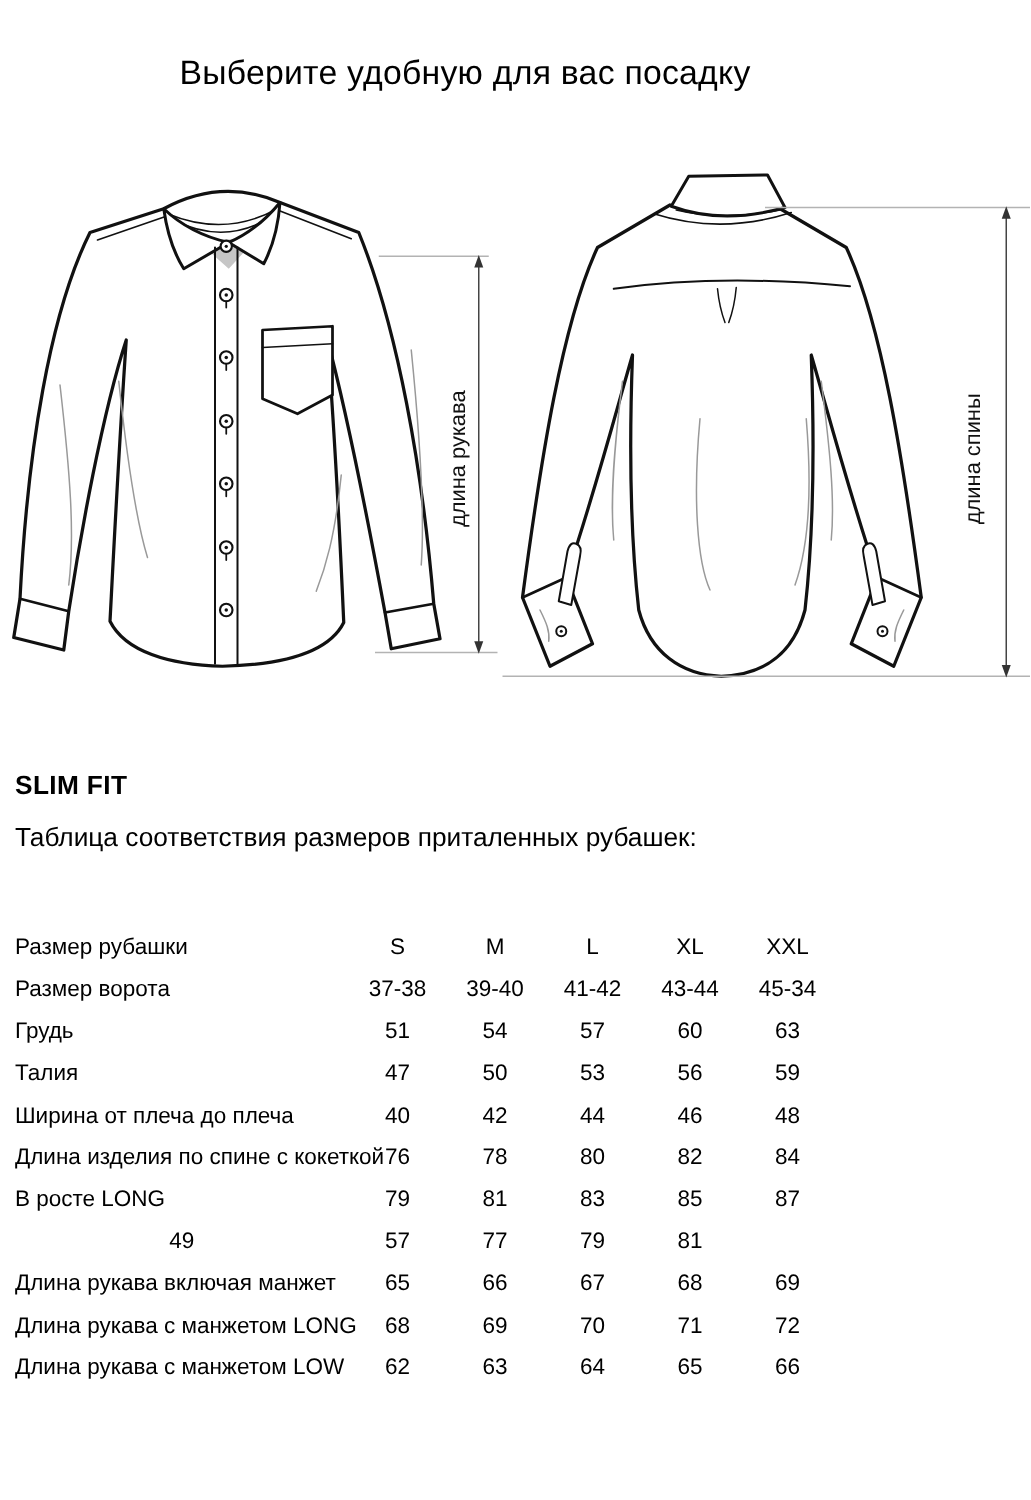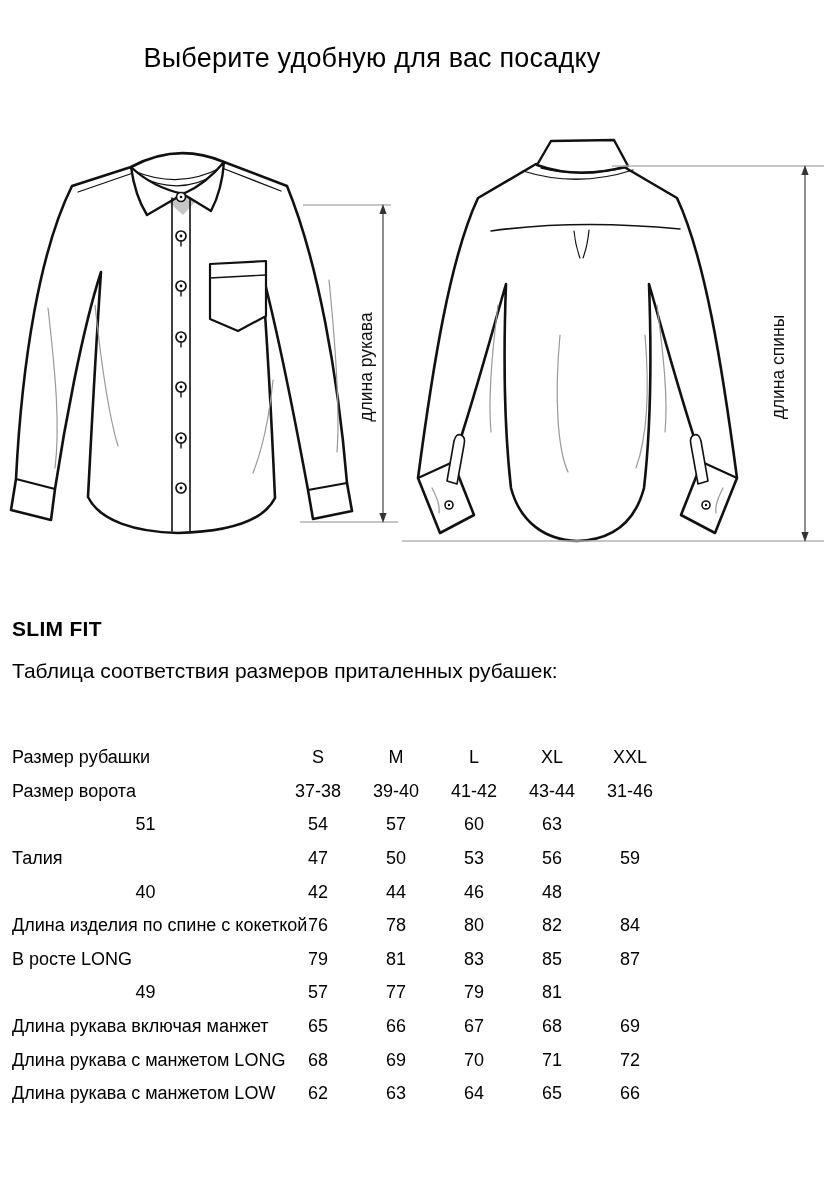--- a/index.html
+++ b/index.html
@@ -186,41 +186,43 @@
       <div class="tval">XL</div>
       <div class="tval">XXL</div>
     </div>
 
   <div class="trow">
     <div class="tlabel">Размер ворота</div>
   <div class="tval">37-38</div>
       <div class="tval">39-40</div>
       <div class="tval">41-42</div>
       <div class="tval">43-44</div>
-      <div class="tval">31-46</div>
-    </div>
-
-  <div class="trow">
+      <div class="tval">45-34</div>
+    </div>
+
+  <div class="trow">
+    <div class="tlabel">Грудь</div>
   <div class="tval">51</div>
       <div class="tval">54</div>
       <div class="tval">57</div>
       <div class="tval">60</div>
       <div class="tval">63</div>
     </div>
 
   <div class="trow">
     <div class="tlabel">Талия</div>
   <div class="tval">47</div>
       <div class="tval">50</div>
       <div class="tval">53</div>
       <div class="tval">56</div>
       <div class="tval">59</div>
     </div>
 
   <div class="trow">
+    <div class="tlabel">Ширина от плеча до плеча</div>
   <div class="tval">40</div>
       <div class="tval">42</div>
       <div class="tval">44</div>
       <div class="tval">46</div>
       <div class="tval">48</div>
     </div>
 
   <div class="trow">
     <div class="tlabel">Длина изделия по спине с кокеткой</div>
   <div class="tval">76</div>

